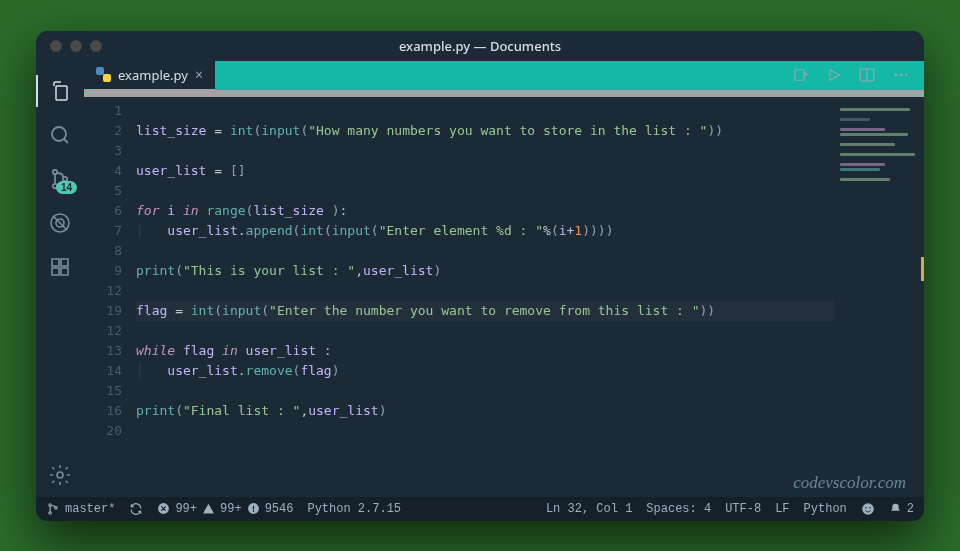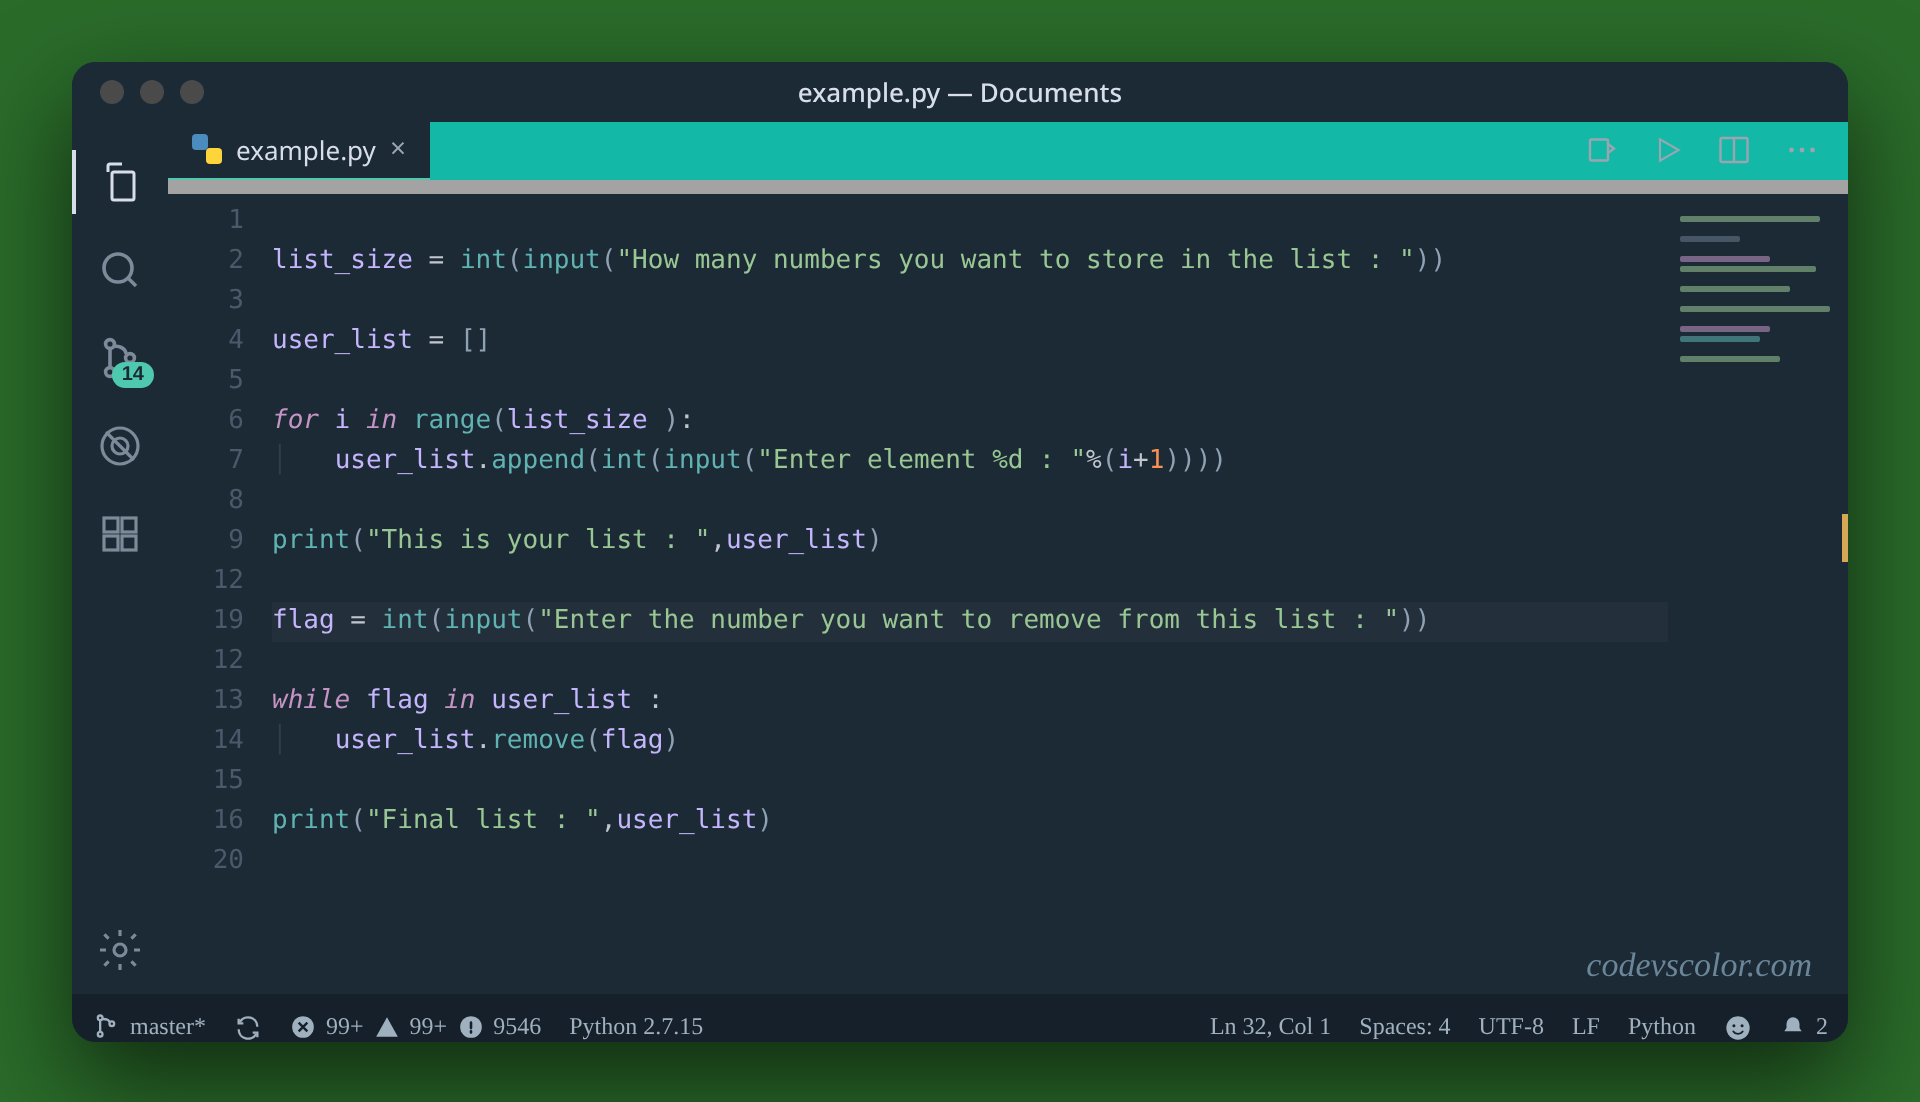--- a/index.html
+++ b/index.html
@@ -175,23 +175,23 @@
     bottom: 4px;
     color: #6b8699;
     font-style: italic;
     font-family: Georgia, serif;
     font-size: 17px;
   }
   .statusbar {
     height: 24px;
     background: #16202a;
     display: flex;
-    align-items: flex-end;
+    align-items: center;
     color: #9fb0bf;
-    font-family: Liberation Serif, serif;
+    font-family: Liberation Mono, monospace;
     font-size: 12px;
     padding: 0 10px;
     gap: 14px;
     flex-shrink: 0;
   }
   .statusbar .grp { display: flex; align-items: center; gap: 5px; cursor:pointer; }
   .statusbar .spacer { flex: 1; }
   svg { display: block; }
   .py-icon {
     width:15px; height:15px; position:relative;

